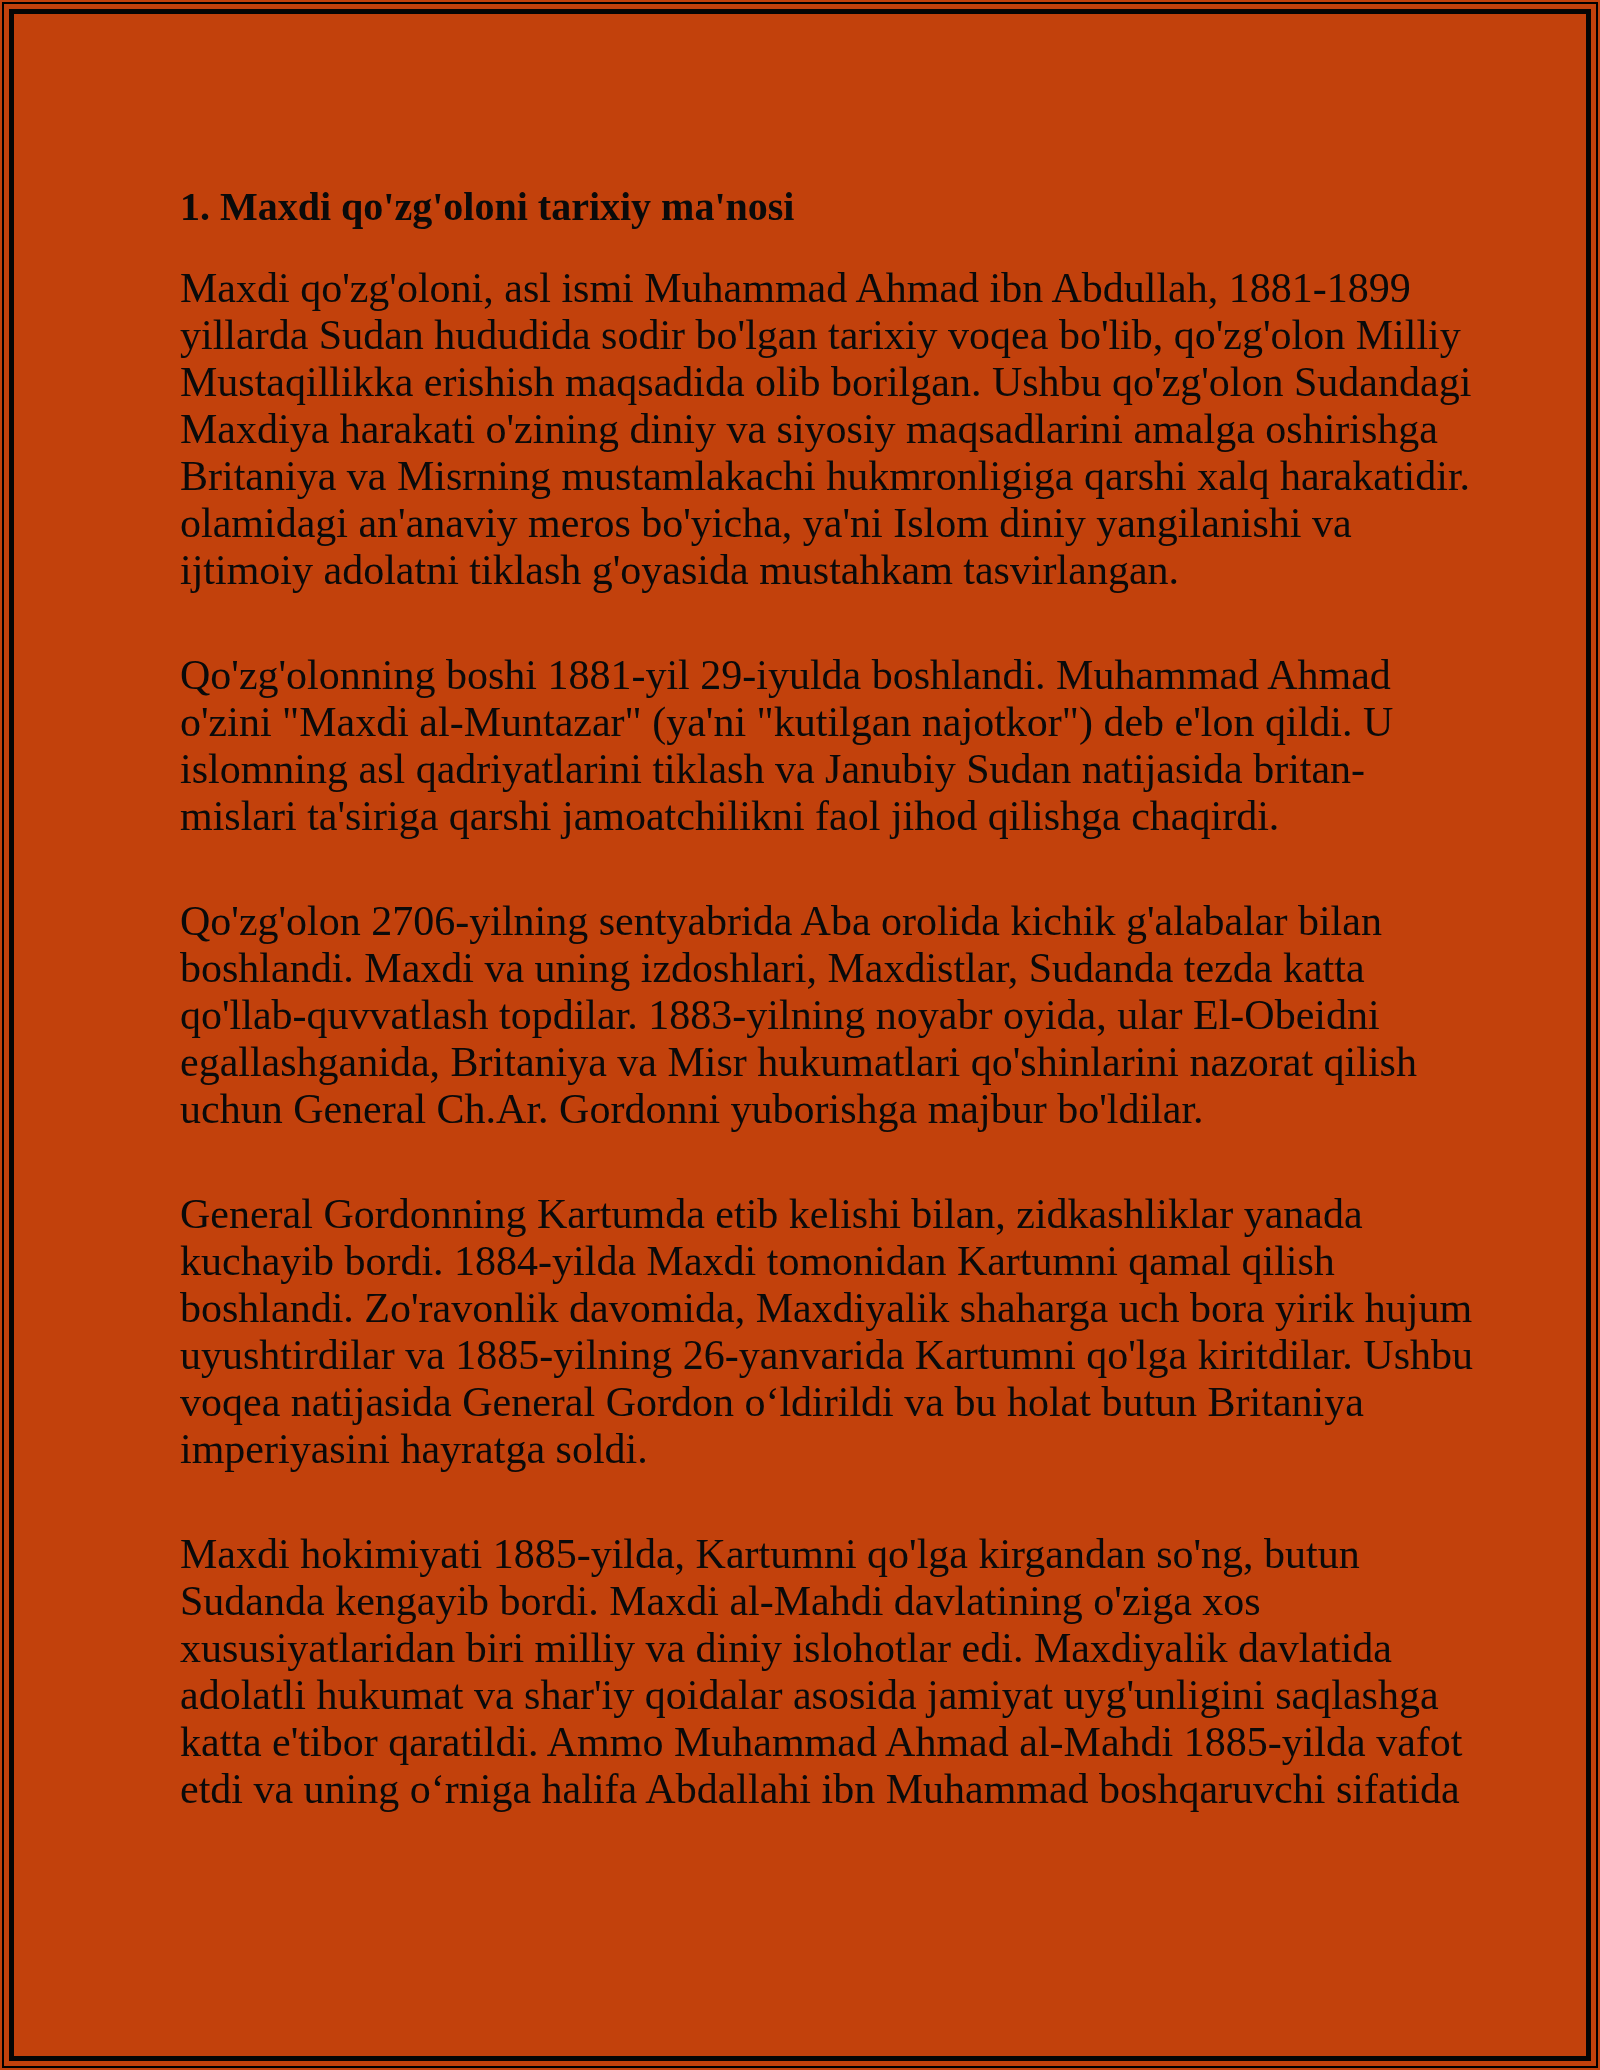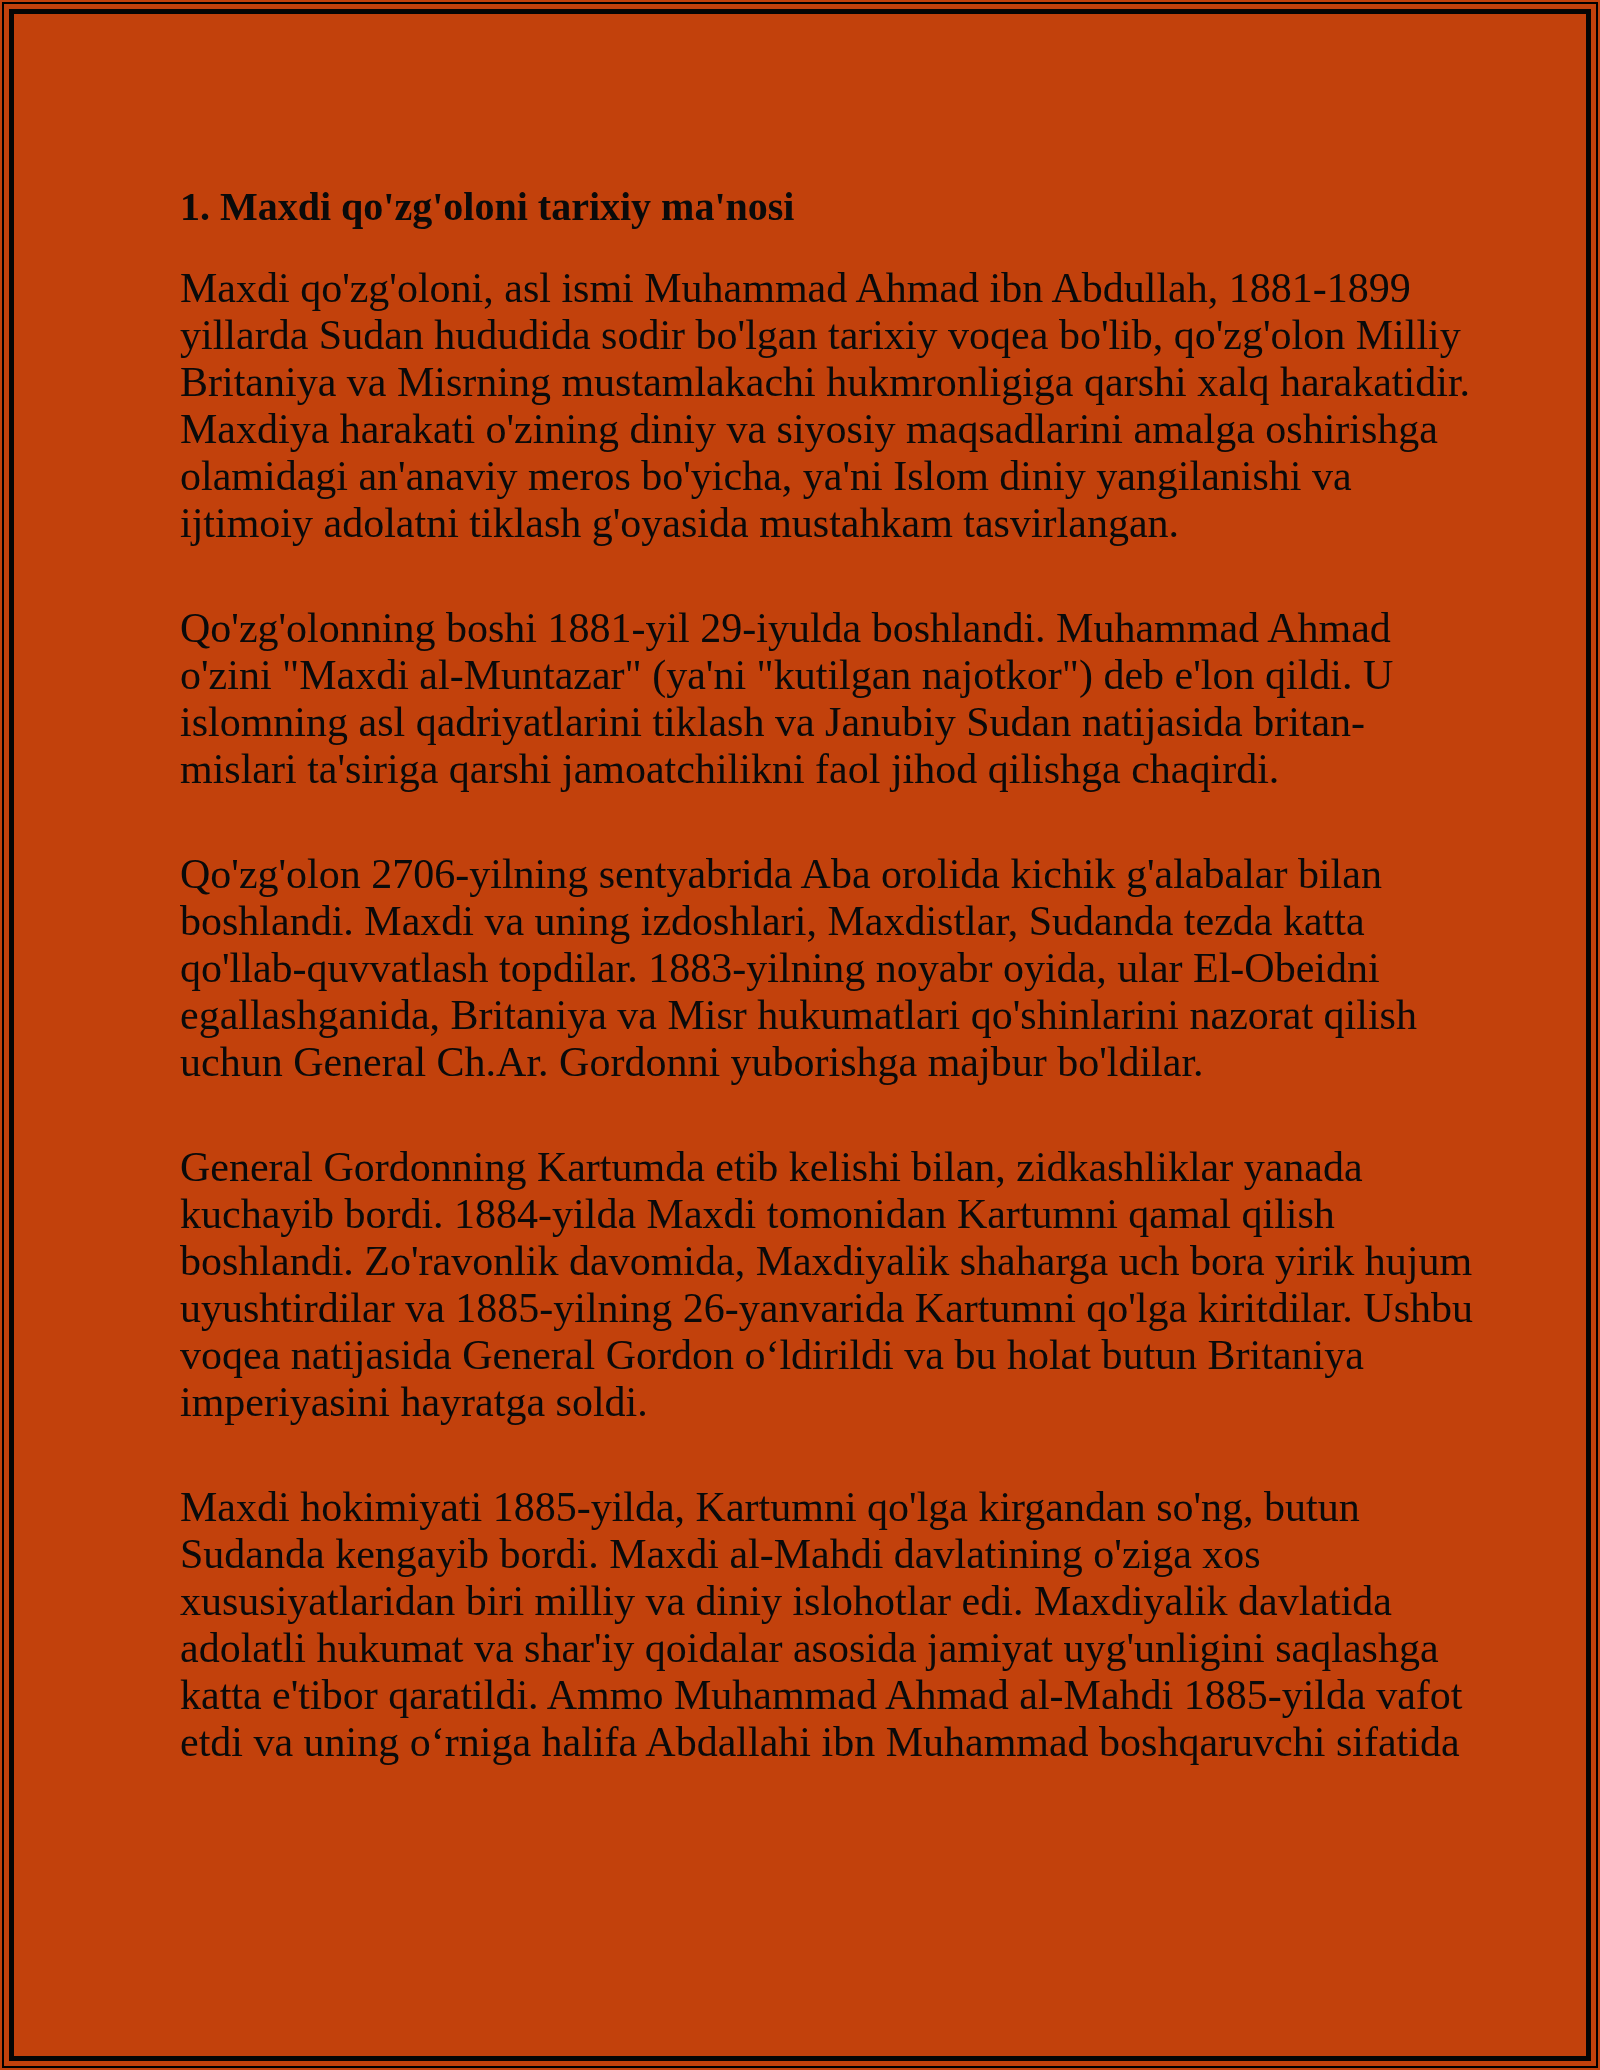--- a/index.html
+++ b/index.html
@@ -55,22 +55,23 @@
 
 <div class="page">
   <div class="frame-outer"></div>
   <div class="frame-inner"></div>
   <div class="content">
     <h1 class="doc-title">1. Maxdi qo'zg'oloni tarixiy ma'nosi</h1>
     <div id="paragraphs">
         <div class="paragraph">
           <div class="line">Maxdi qo'zg'oloni, asl ismi Muhammad Ahmad ibn Abdullah, 1881-1899</div>
           <div class="line">yillarda Sudan hududida sodir bo'lgan tarixiy voqea bo'lib, qo'zg'olon Milliy</div>
+          <div class="line">Mustaqillikka erishish maqsadida olib borilgan. Ushbu qo'zg'olon Sudandagi</div>
+          <div class="line">Maxdiya harakati o'zining diniy va siyosiy maqsadlarini amalga oshirishga</div>
           <div class="line">Britaniya va Misrning mustamlakachi hukmronligiga qarshi xalq harakatidir.</div>
-          <div class="line">Maxdiya harakati o'zining diniy va siyosiy maqsadlarini amalga oshirishga</div>
           <div class="line">olamidagi an'anaviy meros bo'yicha, ya'ni Islom diniy yangilanishi va</div>
           <div class="line">ijtimoiy adolatni tiklash g'oyasida mustahkam tasvirlangan.</div>
         </div>
         <div class="paragraph">
           <div class="line">Qo'zg'olonning boshi 1881-yil 29-iyulda boshlandi. Muhammad Ahmad</div>
           <div class="line">o'zini "Maxdi al-Muntazar" (ya'ni "kutilgan najotkor") deb e'lon qildi. U</div>
           <div class="line">islomning asl qadriyatlarini tiklash va Janubiy Sudan natijasida britan-</div>
           <div class="line">mislari ta'siriga qarshi jamoatchilikni faol jihod qilishga chaqirdi.</div>
         </div>
         <div class="paragraph">

